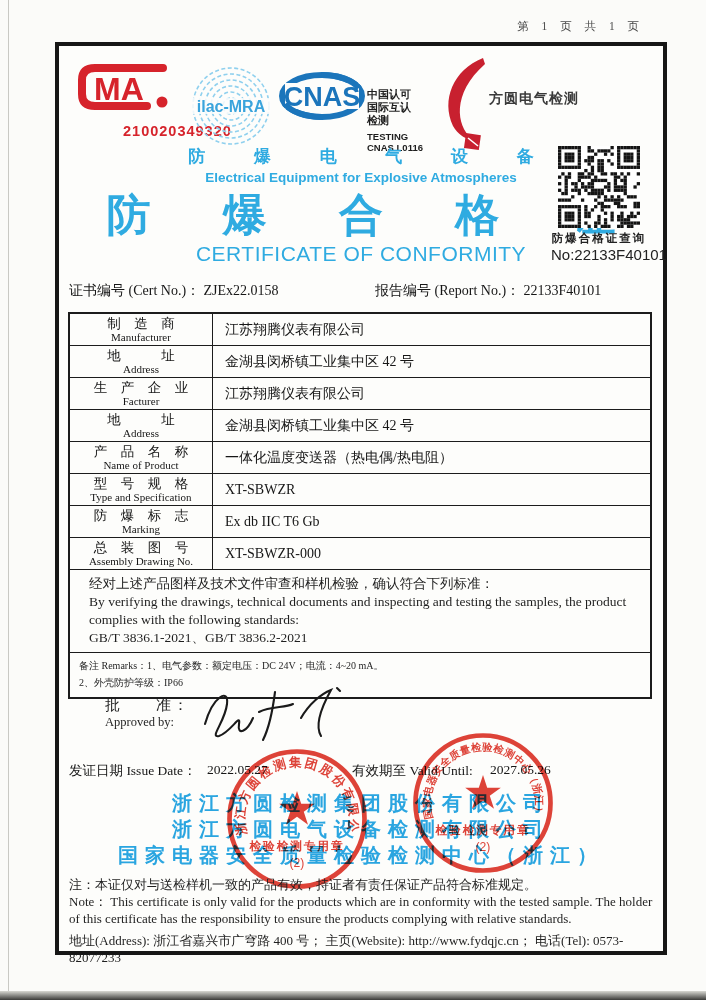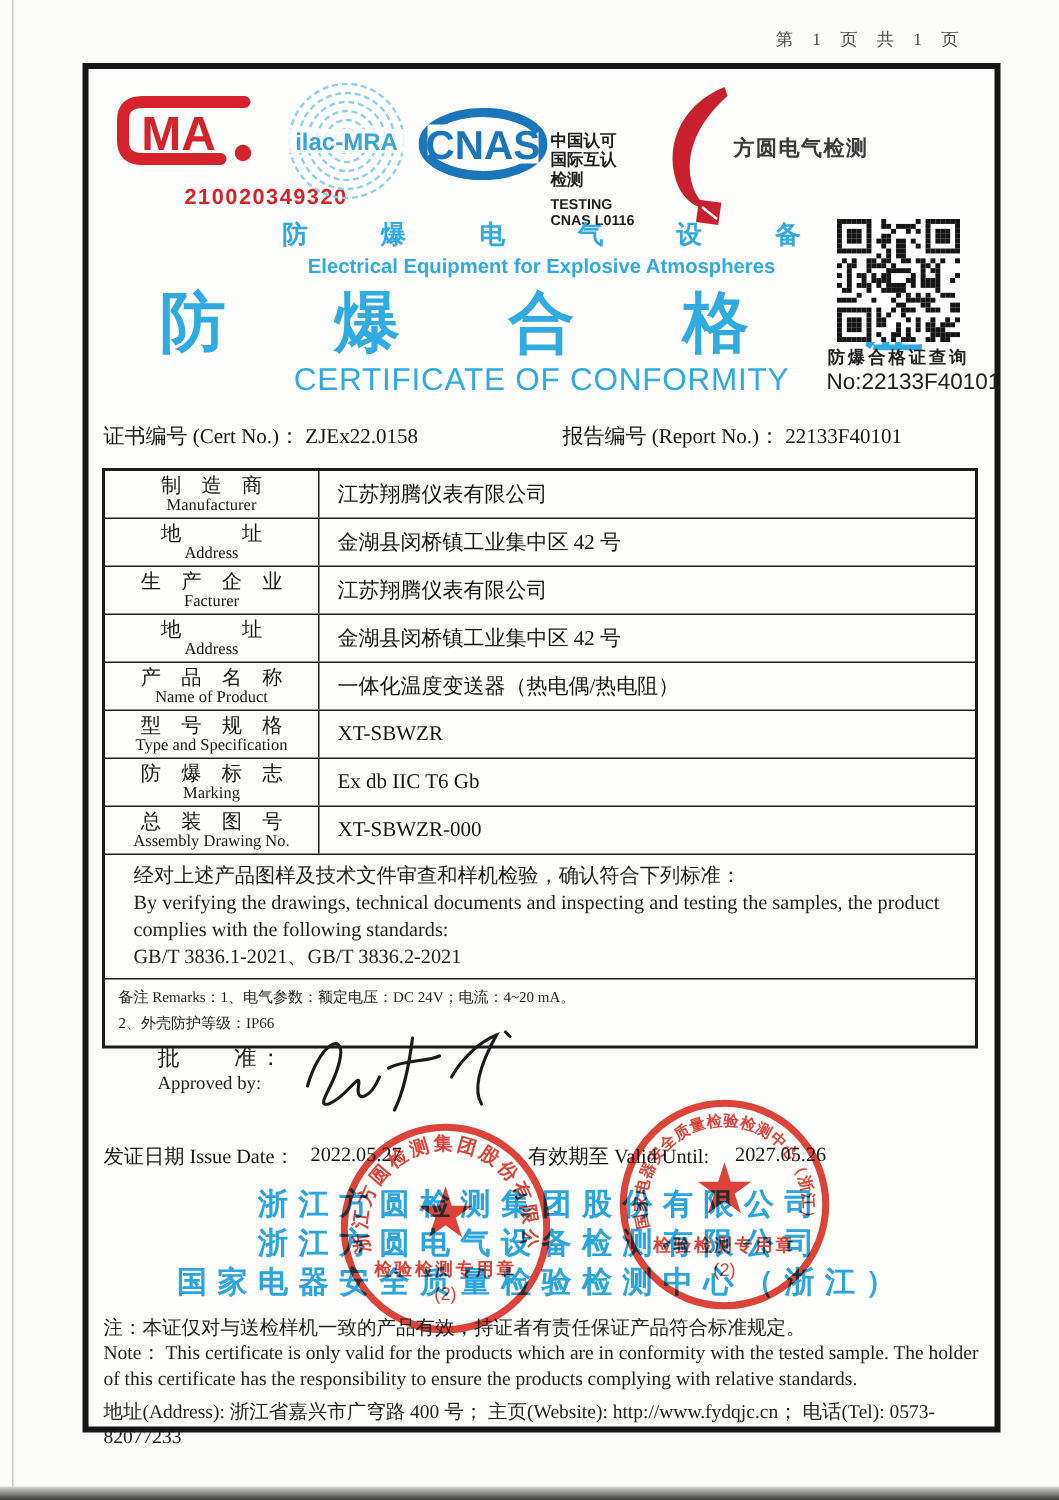--- a/index.html
+++ b/index.html
@@ -7,21 +7,21 @@
        font-family:"Liberation Serif","DejaVu Serif",serif;color:#1f1f1f;}
   .scan-left{position:absolute;left:8px;top:0;bottom:0;width:1px;background:#c9c9c4;}
   .scan-bottom{position:absolute;left:0;right:0;bottom:0;height:9px;
        background:linear-gradient(#d8d8d2,#3a3a38);}
   .page-indicator{position:absolute;top:19px;right:62px;font-size:11.5px;letter-spacing:5px;color:#4a4a4a;}
   .frame{position:absolute;left:55px;top:42px;width:612px;height:913px;border:4px solid #161616;box-sizing:border-box;background:#fdfdfb;}
   .abs{position:absolute;}
   
   .cma{left:16px;top:12px;width:100px;text-align:center;}
   .cma-num{color:#d6232b;font-family:"Liberation Sans",sans-serif;font-weight:bold;font-size:14.5px;letter-spacing:1px;margin-top:1px;margin-left:48px;}
-  .ilac{left:130px;top:6px;}
+  .ilac{left:130px;top:18px;}
   .cnas{left:220px;top:24px;}
   .cnas-side{left:308px;top:32px;font-family:"Liberation Sans",sans-serif;font-weight:bold;color:#1d1d1d;margin-top:10px;}
   .cnas-side .cnline{font-size:11px;line-height:13px;}
   .cnas-side .en1{font-size:9.5px;margin-top:4px;}
   .cnas-side .en2{font-size:9.5px;}
   .fy{left:378px;top:8px;width:200px;}
   .fy-label{position:absolute;left:52px;top:36px;font-size:14px;font-weight:bold;color:#3a3a3a;letter-spacing:1px;font-family:"Liberation Sans",sans-serif;}
   
   .h-cn-small{left:0;top:99px;width:100%;text-align:center;color:#2fabe1;font-family:"Liberation Sans",sans-serif;
       font-weight:bold;font-size:17px;letter-spacing:22px;text-indent:22px;}

